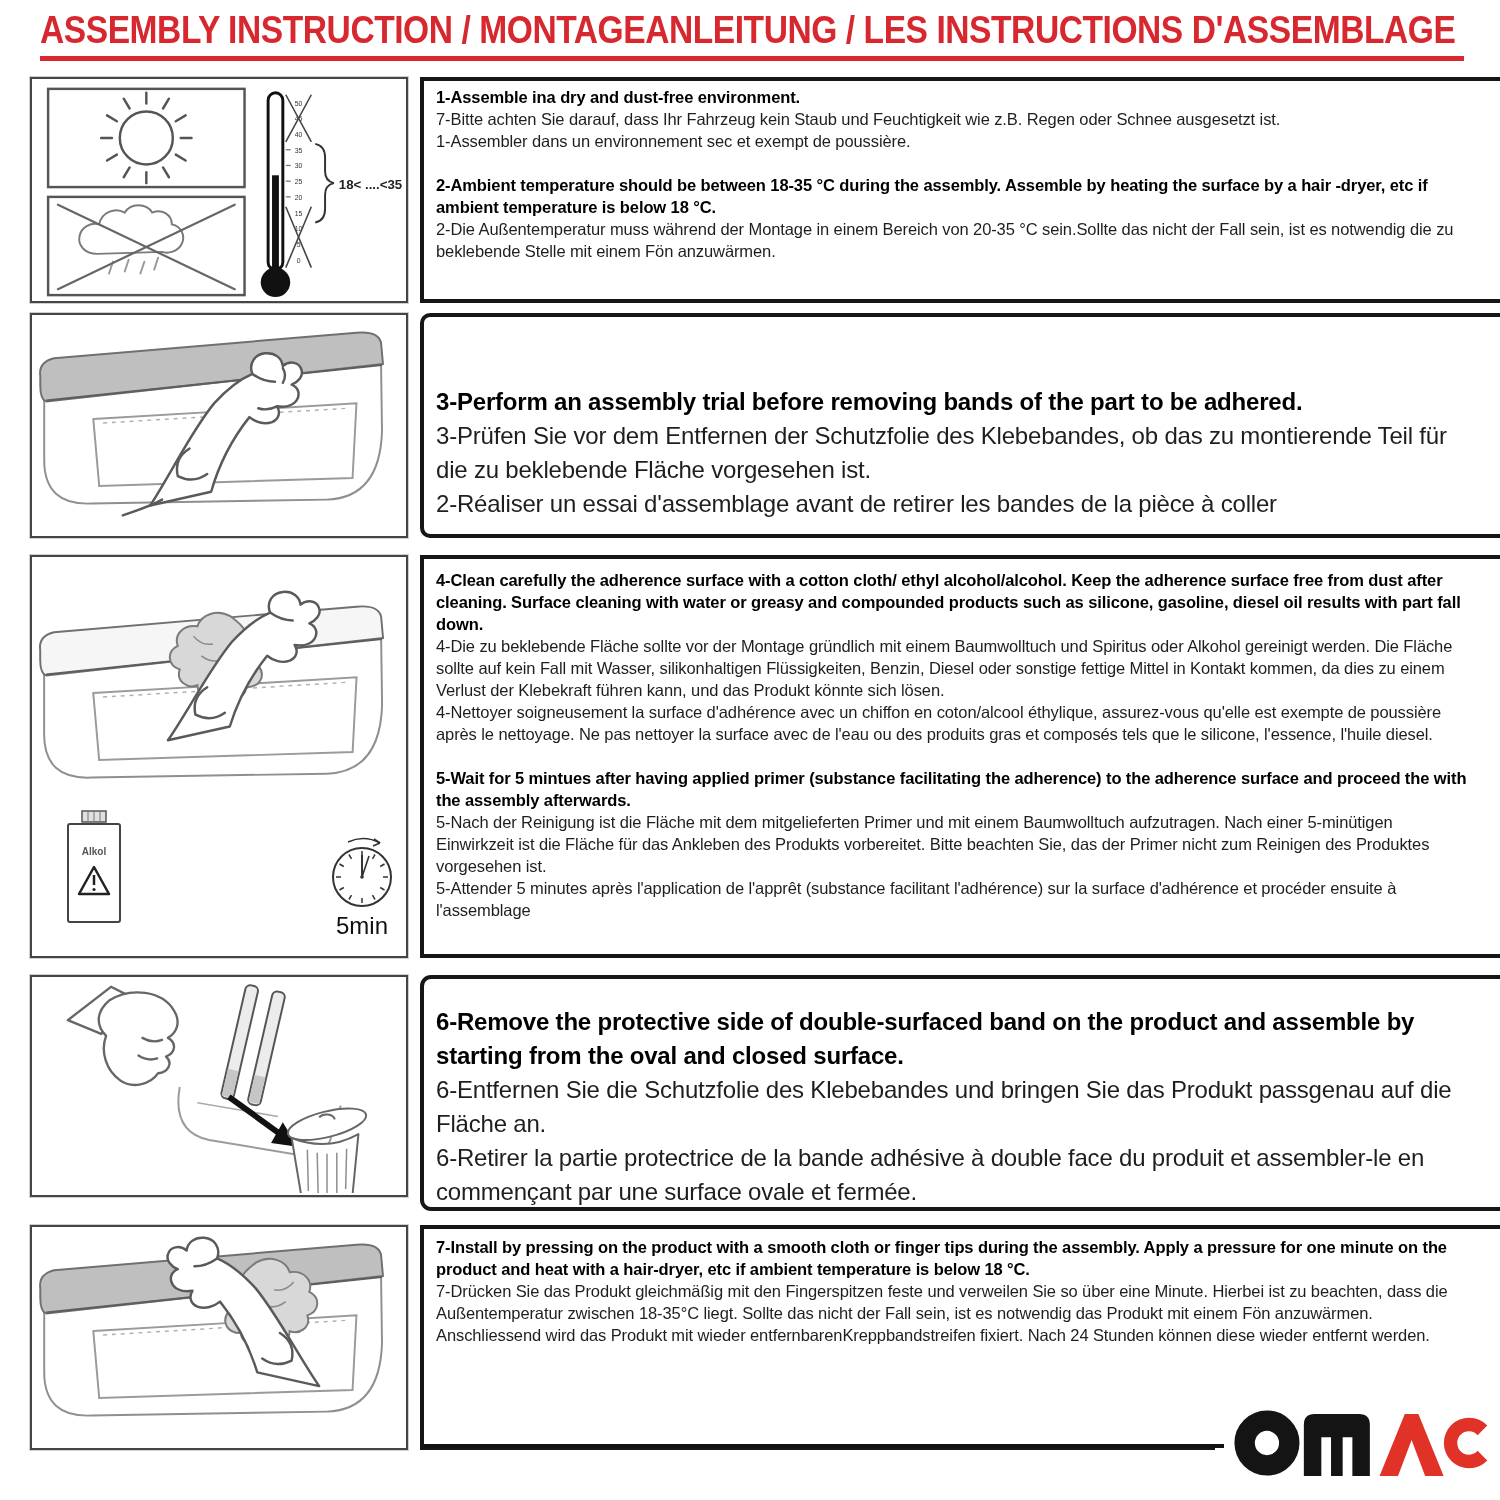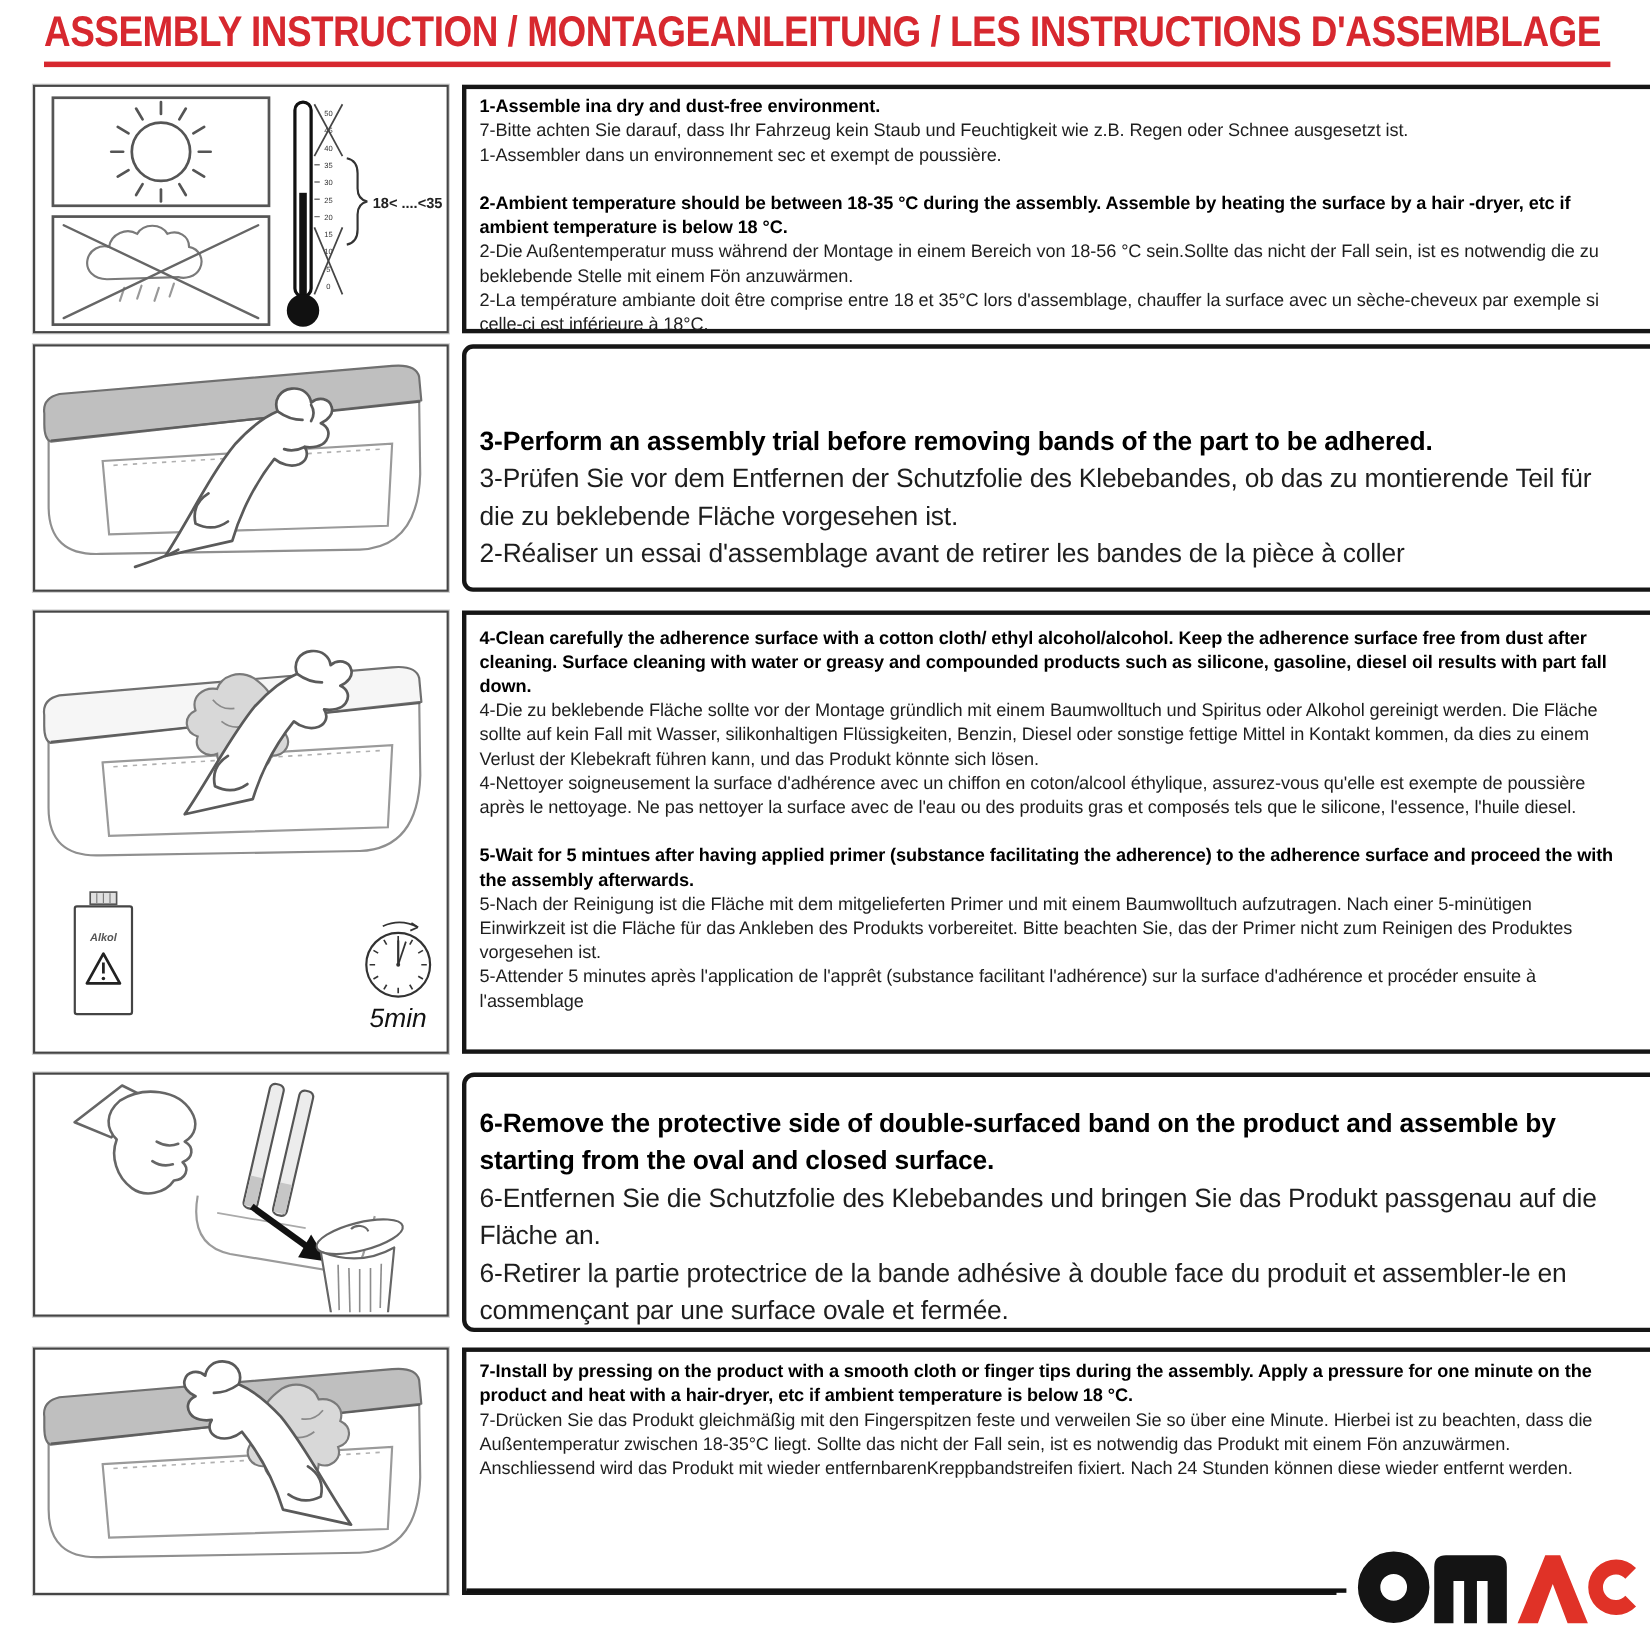--- a/index.html
+++ b/index.html
@@ -9,21 +9,21 @@
          transform:scaleX(0.86);transform-origin:left center;letter-spacing:-0.5px;white-space:nowrap;}
   .title-rule{position:absolute;left:40px;top:56px;width:1424px;height:5px;background:#d7282f;}
 
   .illus{position:absolute;left:30px;width:378px;border:2px solid #454545;box-shadow:0 0 0 1px #cfcfcf;
          background:#fff;box-sizing:border-box;}
   .textbox{position:absolute;left:420px;width:1096px;border:4px solid #161616;background:#fff;
            box-sizing:border-box;padding:6px 42px 6px 12px;}
 
   .p1i{top:77px;height:226px;}   .p1t{top:77px;height:226px;padding-top:5px;}
   .p2i{top:313px;height:225px;}  .p2t{top:313px;height:225px;padding-top:68px;border-radius:10px;}
-  .p3i{top:555px;height:403px;font-style:italic;}  .p3t{top:555px;height:403px;padding-top:10px;}
+  .p3i{top:555px;height:403px;}  .p3t{top:555px;height:403px;padding-top:10px;}
   .p4i{top:975px;height:222px;}  .p4t{top:975px;height:236px;padding-top:26px;border-radius:11px;}
   .p5i{top:1225px;height:225px;} .p5t{top:1225px;height:225px;padding-top:7px;}
 
   .t{margin:0;color:#1e1e1e;}
   .s{font-size:16.5px;line-height:22px;letter-spacing:-0.1px;}
   .l{font-size:24px;line-height:34px;letter-spacing:-0.2px;}
   .b{font-weight:700;color:#000;}
   .gap-top{margin-top:22px;}
 
   .illus svg{display:block;}
@@ -135,22 +135,21 @@
       <path d="M288,64 q10,2 10,14 l0,14 q0,10 9,12 q-9,2 -9,12 l0,14 q0,12 -10,14" fill="none" stroke="#333" stroke-width="2"></path>
       <text x="312" y="110" font-family="Liberation Sans, sans-serif" font-size="13.5" font-weight="bold" fill="#222">18&lt; ....&lt;35 C</text>
     </g>
   </svg>
 </div>
 <div class="textbox p1t">
   <p class="t s b">1-Assemble ina dry and dust-free environment.</p>
   <p class="t s">7-Bitte achten Sie darauf, dass Ihr Fahrzeug kein Staub und Feuchtigkeit wie z.B. Regen oder Schnee ausgesetzt ist.</p>
   <p class="t s">1-Assembler dans un environnement sec et exempt de poussière.</p>
   <p class="t s b gap-top">2-Ambient temperature should be between 18-35 °C  during the assembly. Assemble by heating the surface by a hair -dryer, etc if ambient temperature is below 18 °C.</p>
-  <p class="t s">2-Die Außentemperatur muss während der Montage in einem Bereich von 18-56 °C  sein.Sollte das nicht der Fall sein, ist es notwendig die zu beklebende Stelle mit einem Fön anzuwärmen.</p>
-  <p class="t s">2-La température ambiante doit être comprise entre 18 et 35°C lors d'assemblage, chauffer la surface avec un sèche-cheveux par exemple si celle-ci est inférieure à 18°C.</p>
+  <p class="t s">2-Die Außentemperatur muss während der Montage in einem Bereich von 20-35 °C  sein.Sollte das nicht der Fall sein, ist es notwendig die zu beklebende Stelle mit einem Fön anzuwärmen.</p>
 </div>
 
 <div class="illus p2i">
   <svg width="374" height="218" viewBox="0 0 380 222">
     <g transform="translate(0,-2)">
       <use href="#trunk" width="380" height="230"></use>
       <use href="#hand-grab" width="380" height="230"></use>
     </g>
   </svg>
 </div>

